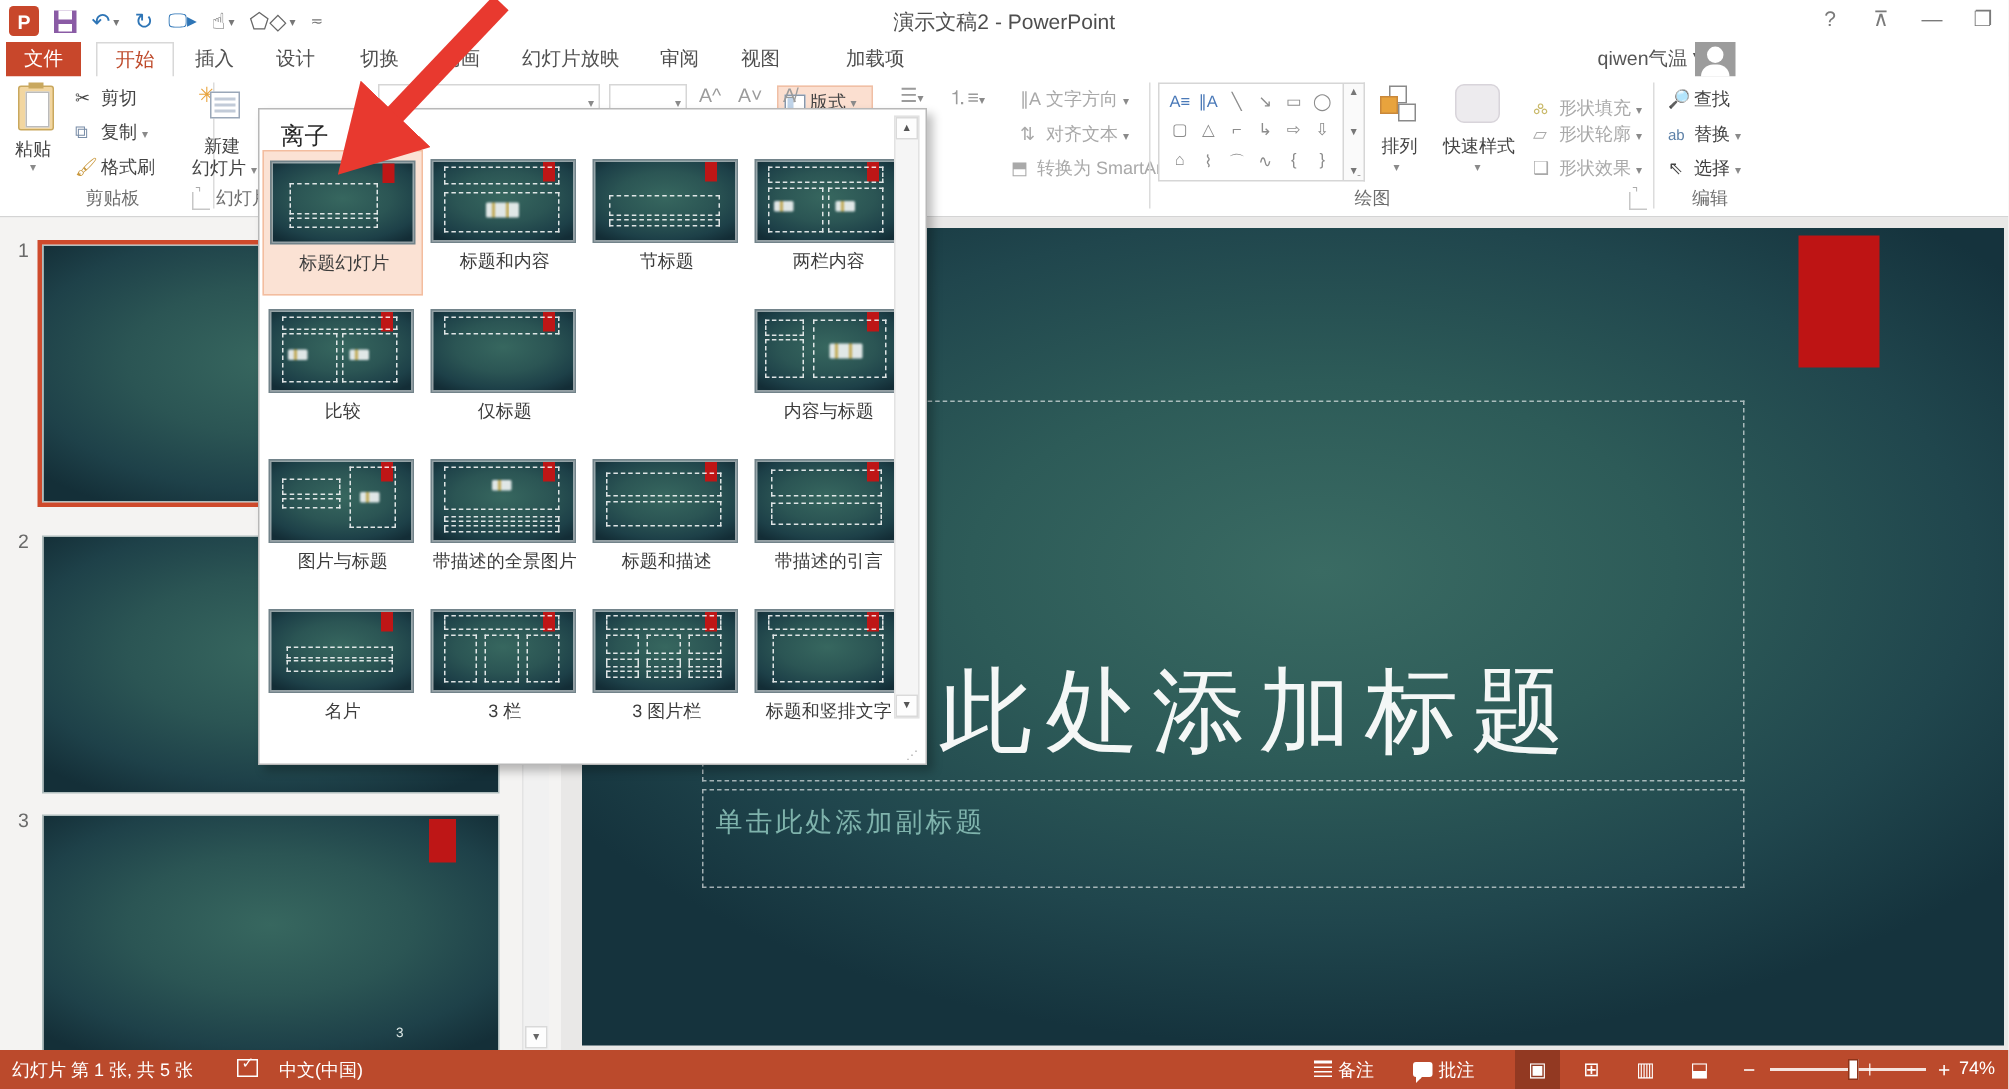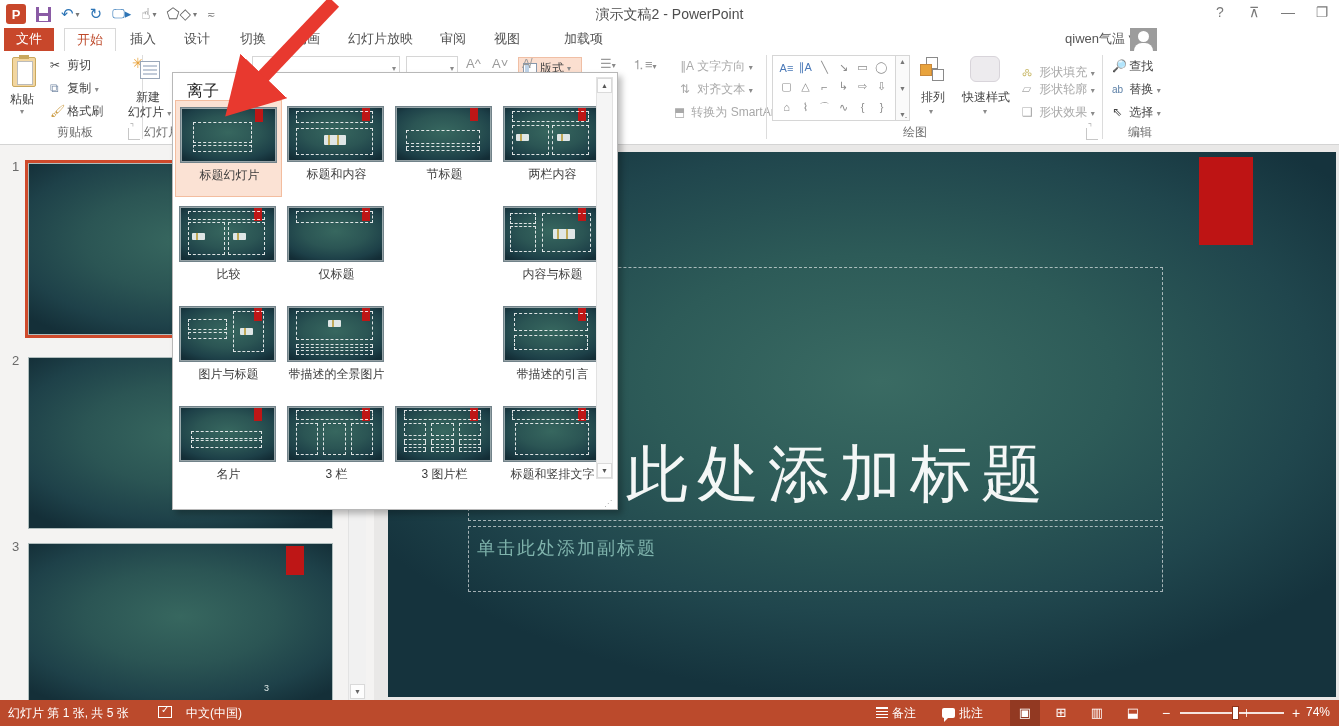--- a/index.html
+++ b/index.html
@@ -364,20 +364,28 @@
     <div class="cell" style="left:110px; top:227px;text-decoration:underline;">
       <div class="pv">
           <span class="tg"></span>
           <div class="db" style="left:8%;top:8%;width:82%;height:54%;"></div>
           <span class="cg cg-s" style="left:42%;top:24%;"></span>
           <div class="db" style="left:8%;top:68%;width:82%;height:8%;"></div>
           <div class="db" style="left:8%;top:80%;width:82%;height:8%;"></div>
         </div>
       <div class="cell-label">带描述的全景图片</div>
     </div>
+    <div class="cell" style="left:218px; top:227px;">
+      <div class="pv">
+          <span class="tg"></span>
+          <div class="db" style="left:8%;top:14%;width:82%;height:30%;"></div>
+          <div class="db" style="left:8%;top:50%;width:82%;height:32%;"></div>
+        </div>
+      <div class="cell-label">标题和描述</div>
+    </div>
     <div class="cell" style="left:326px; top:227px;">
       <div class="pv">
           <span class="tg"></span>
           <div class="db" style="left:10%;top:12%;width:78%;height:32%;"></div>
           <div class="db" style="left:10%;top:52%;width:78%;height:28%;"></div>
         </div>
       <div class="cell-label">带描述的引言</div>
     </div>
 
     <div class="cell" style="left:2px; top:327px;">

